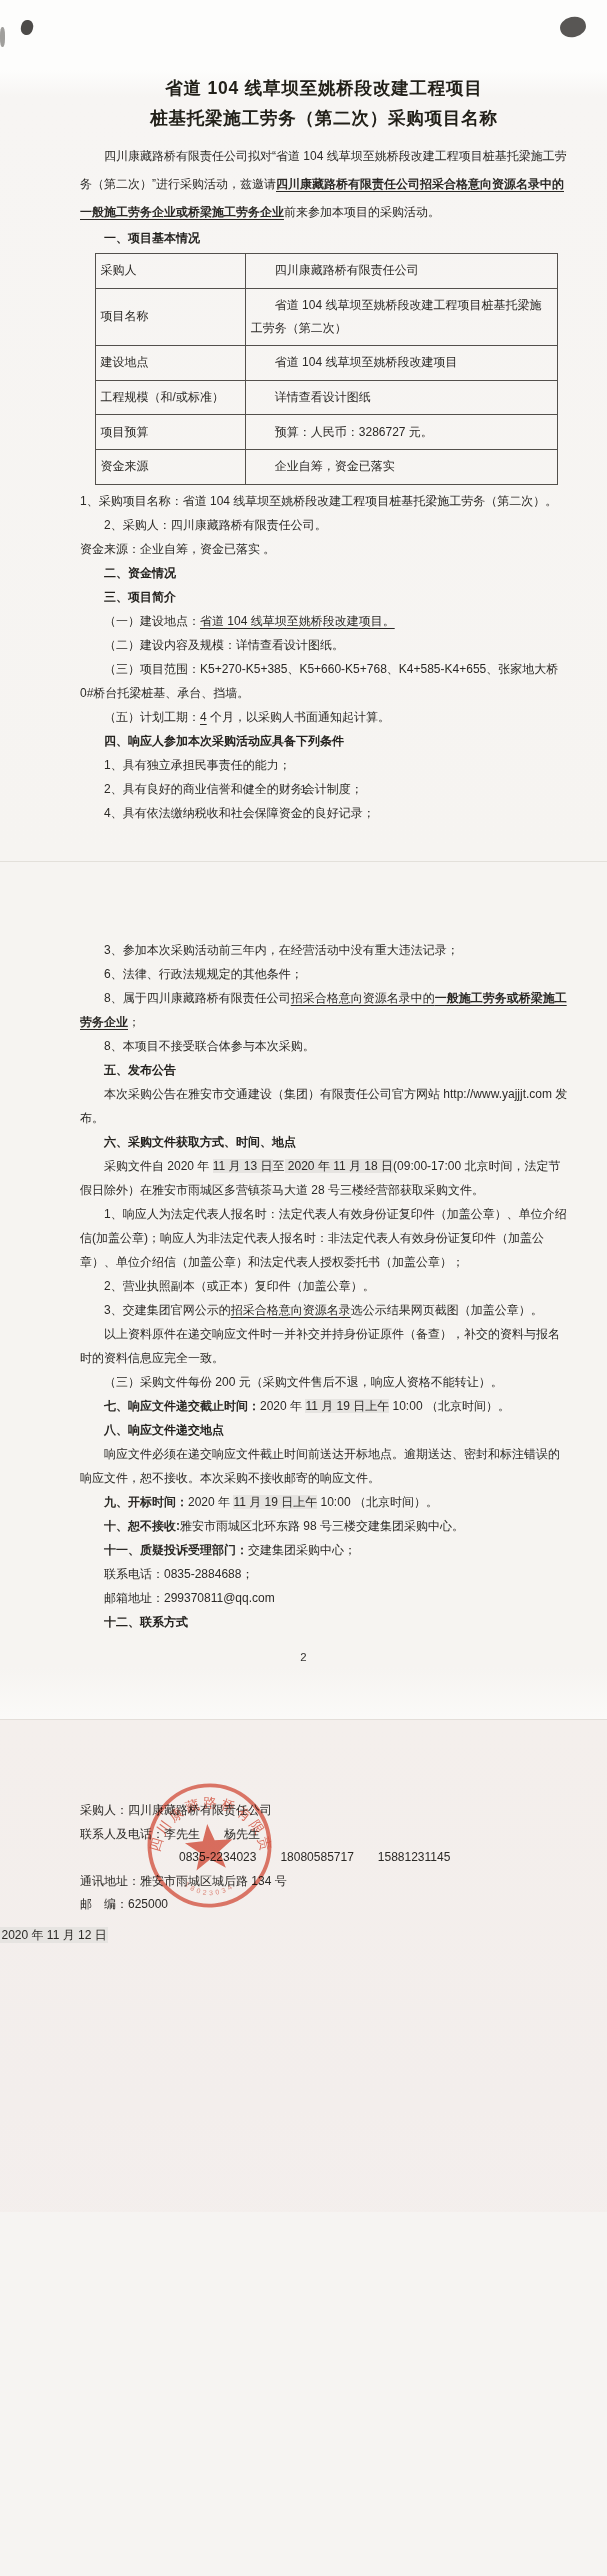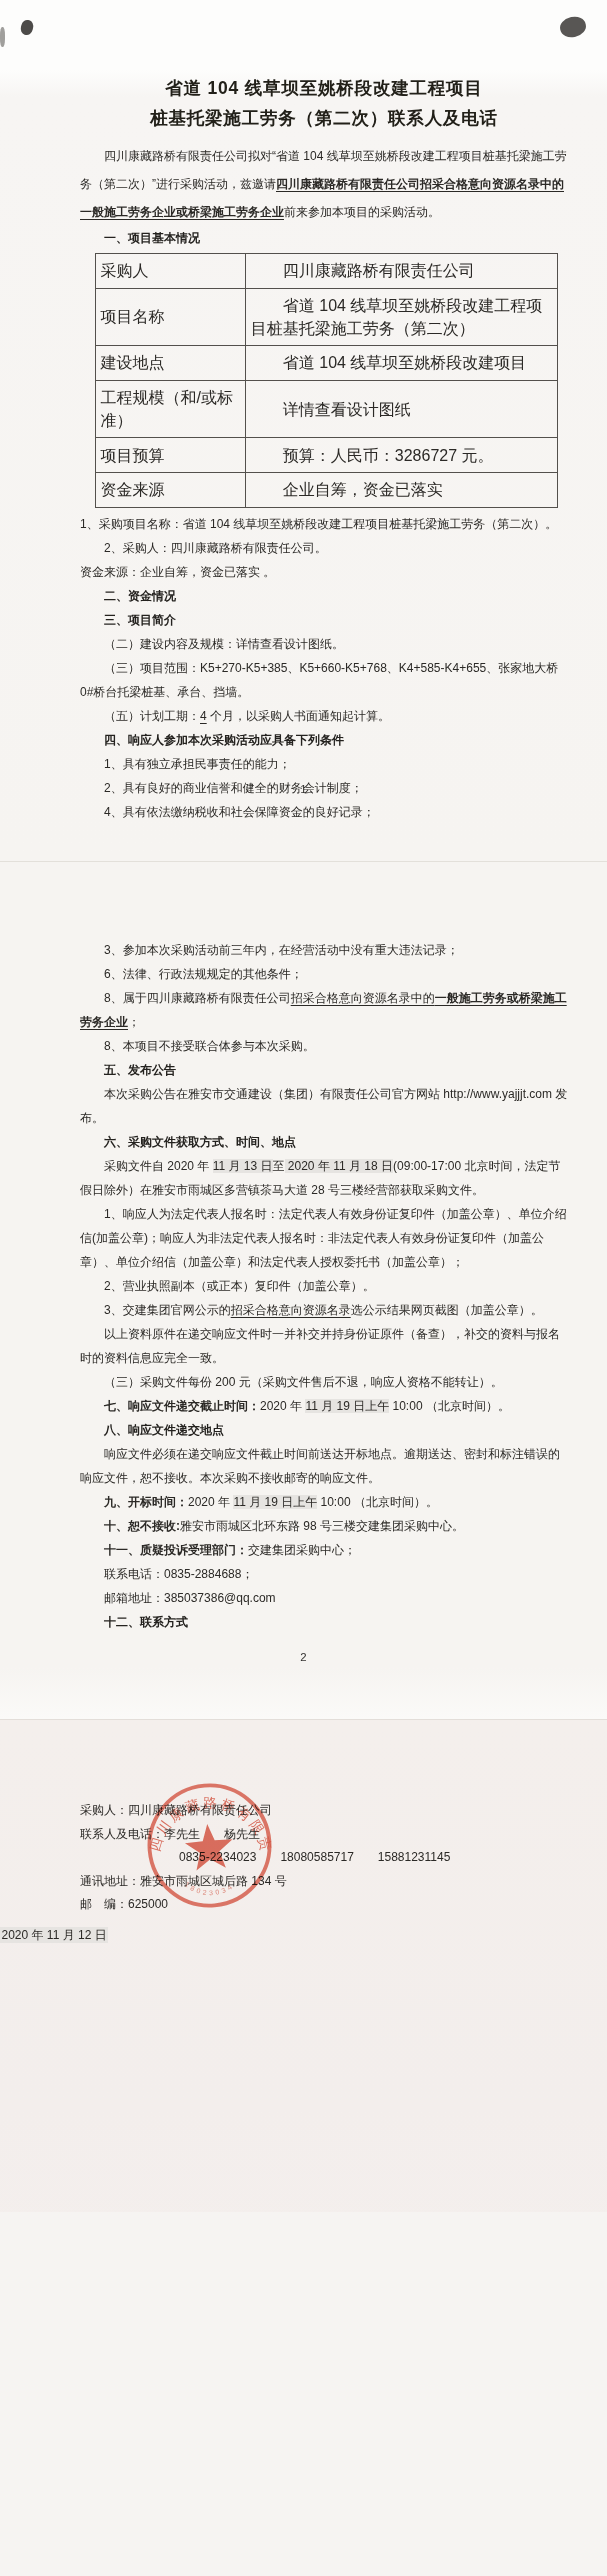--- a/index.html
+++ b/index.html
@@ -14,21 +14,21 @@
   .titleblock{padding-top:73px;margin-bottom:9px;}
   .line{margin:0;font-size:12px;line-height:24px;}
   .intro .line{line-height:28px;}
   .ind{text-indent:2em;}
   .head{font-weight:bold;color:#24221f;}
   .seg-b{font-weight:bold;}
   .seg-u{text-decoration:underline;text-underline-offset:3px;}
   .seg-bu{font-weight:bold;text-decoration:underline;text-underline-offset:3px;}
   .seg-hl{background:#e6e4e1;}
   table.info{border-collapse:collapse;margin:3px 0 4.6px 15px;width:463px;table-layout:fixed;}
-  table.info td{border:0.8px solid #53504c;font-size:16px;line-height:23px;padding:5.3px 4.6px;vertical-align:middle;}
+  table.info td{border:0.8px solid #53504c;font-size:12px;line-height:23px;padding:5.3px 4.6px;vertical-align:middle;}
   td.lab{width:140px;padding-left:23px;}
   td.val{text-indent:2em;padding-left:7.6px;}
   .pagenum{position:absolute;left:0;right:0;text-align:center;font-size:11.4px;color:#343230;}
   .p1num{top:783px;} .p2num{top:789px;} .p3num{top:791px;}
   .contact{padding-top:79px;}
   .contact .line{line-height:23.5px;}
   .phones{margin-left:99px;}
   .dateline{text-align:left;padding-right:36px;margin-top:10.6px;}
   .dateline span{background:#e6e4e1;padding:0.8px 1.5px;}
   .artifact{position:absolute;background:#2e2c29;}
@@ -42,21 +42,21 @@
 
 <div class="scan">
 
   <div class="page page-1">
     <div class="artifact a1"></div>
     <div class="artifact a2"></div>
     <div class="artifact a3"></div>
     <div class="content">
       <div class="titleblock">
         <div class="title">省道 104 线草坝至姚桥段改建工程项目</div>
-        <div class="title">桩基托梁施工劳务（第二次）联系人及电话</div>
+        <div class="title">桩基托梁施工劳务（第二次）采购项目名称</div>
       </div>
       <div class="intro">
         <p class="line ind"><span>四川康藏路桥有限责任公司拟对“省道 104 线草坝至姚桥段改建工程项目桩基托梁施工劳务（第二次）”进行采购活动，兹邀请</span><span class="seg-bu">四川康藏路桥有限责任公司招采合格意向资源名录中的一般施工劳务企业或桥梁施工劳务企业</span><span>前来参加本项目的采购活动。</span></p>
       </div>
       <p class="line ind head"><span>一、项目基本情况</span></p>
       <table class="info">
         <tbody>
           <tr>
             <td class="lab">采购人</td>
             <td class="val">四川康藏路桥有限责任公司</td>
@@ -81,20 +81,21 @@
             <td class="lab">资金来源</td>
             <td class="val">企业自筹，资金已落实</td>
           </tr>
         </tbody>
       </table>
       <p class="line"><span>1、采购项目名称：省道 104 线草坝至姚桥段改建工程项目桩基托梁施工劳务（第二次）。</span></p>
       <p class="line ind"><span>2、采购人：四川康藏路桥有限责任公司。</span></p>
       <p class="line"><span>资金来源：企业自筹，资金已落实 。</span></p>
       <p class="line ind head"><span>二、资金情况</span></p>
       <p class="line ind head"><span>三、项目简介</span></p>
+      <p class="line ind"><span>（一）建设地点：</span><span class="seg-u">省道 104 线草坝至姚桥段改建项目。</span></p>
       <p class="line ind"><span>（二）建设内容及规模：详情查看设计图纸。</span></p>
       <p class="line ind"><span>（三）项目范围：K5+270-K5+385、K5+660-K5+768、K4+585-K4+655、张家地大桥 0#桥台托梁桩基、承台、挡墙。</span></p>
       <p class="line ind"><span>（五）计划工期：</span><span class="seg-u">4</span><span> 个月，以采购人书面通知起计算。</span></p>
       <p class="line ind head"><span>四、响应人参加本次采购活动应具备下列条件</span></p>
       <p class="line ind"><span>1、具有独立承担民事责任的能力；</span></p>
       <p class="line ind"><span>2、具有良好的商业信誉和健全的财务会计制度；</span></p>
       <p class="line ind"><span>4、具有依法缴纳税收和社会保障资金的良好记录；</span></p>
     </div>
     <div class="pagenum p1num">1</div>
   </div>
@@ -114,21 +115,21 @@
       <p class="line ind"><span>3、交建集团官网公示的</span><span class="seg-u">招采合格意向资源名录</span><span>选公示结果网页截图（加盖公章）。</span></p>
       <p class="line ind"><span>以上资料原件在递交响应文件时一并补交并持身份证原件（备查），补交的资料与报名时的资料信息应完全一致。</span></p>
       <p class="line ind"><span>（三）采购文件每份 200 元（采购文件售后不退，响应人资格不能转让）。</span></p>
       <p class="line ind"><span class="seg-b">七、响应文件递交截止时间：</span><span>2020 年 </span><span class="seg-hl">11 月 19 日上午</span><span> 10:00 （北京时间）。</span></p>
       <p class="line ind head"><span>八、响应文件递交地点</span></p>
       <p class="line ind"><span>响应文件必须在递交响应文件截止时间前送达开标地点。逾期送达、密封和标注错误的响应文件，恕不接收。本次采购不接收邮寄的响应文件。</span></p>
       <p class="line ind"><span class="seg-b">九、开标时间：</span><span>2020 年 </span><span class="seg-hl">11 月 19 日上午</span><span> 10:00 （北京时间）。</span></p>
       <p class="line ind"><span class="seg-b">十、恕不接收:</span><span>雅安市雨城区北环东路 98 号三楼交建集团采购中心。</span></p>
       <p class="line ind"><span class="seg-b">十一、质疑投诉受理部门：</span><span>交建集团采购中心；</span></p>
       <p class="line ind"><span>联系电话：0835-2884688；</span></p>
-      <p class="line ind"><span>邮箱地址：385037386@qq.com</span></p>
+      <p class="line ind"><span>邮箱地址：299370811@qq.com</span></p>
       <p class="line ind head"><span>十二、联系方式</span></p>
     </div>
     <div class="pagenum p2num">2</div>
   </div>
 
   <div class="page page-3">
     <div class="content contact">
       <p class="line">采购人：四川康藏路桥有限责任公司</p>
       <p class="line">联系人及电话：李先生　　杨先生</p>
       <p class="line phones">0835-2234023　　18080585717　　15881231145</p>

